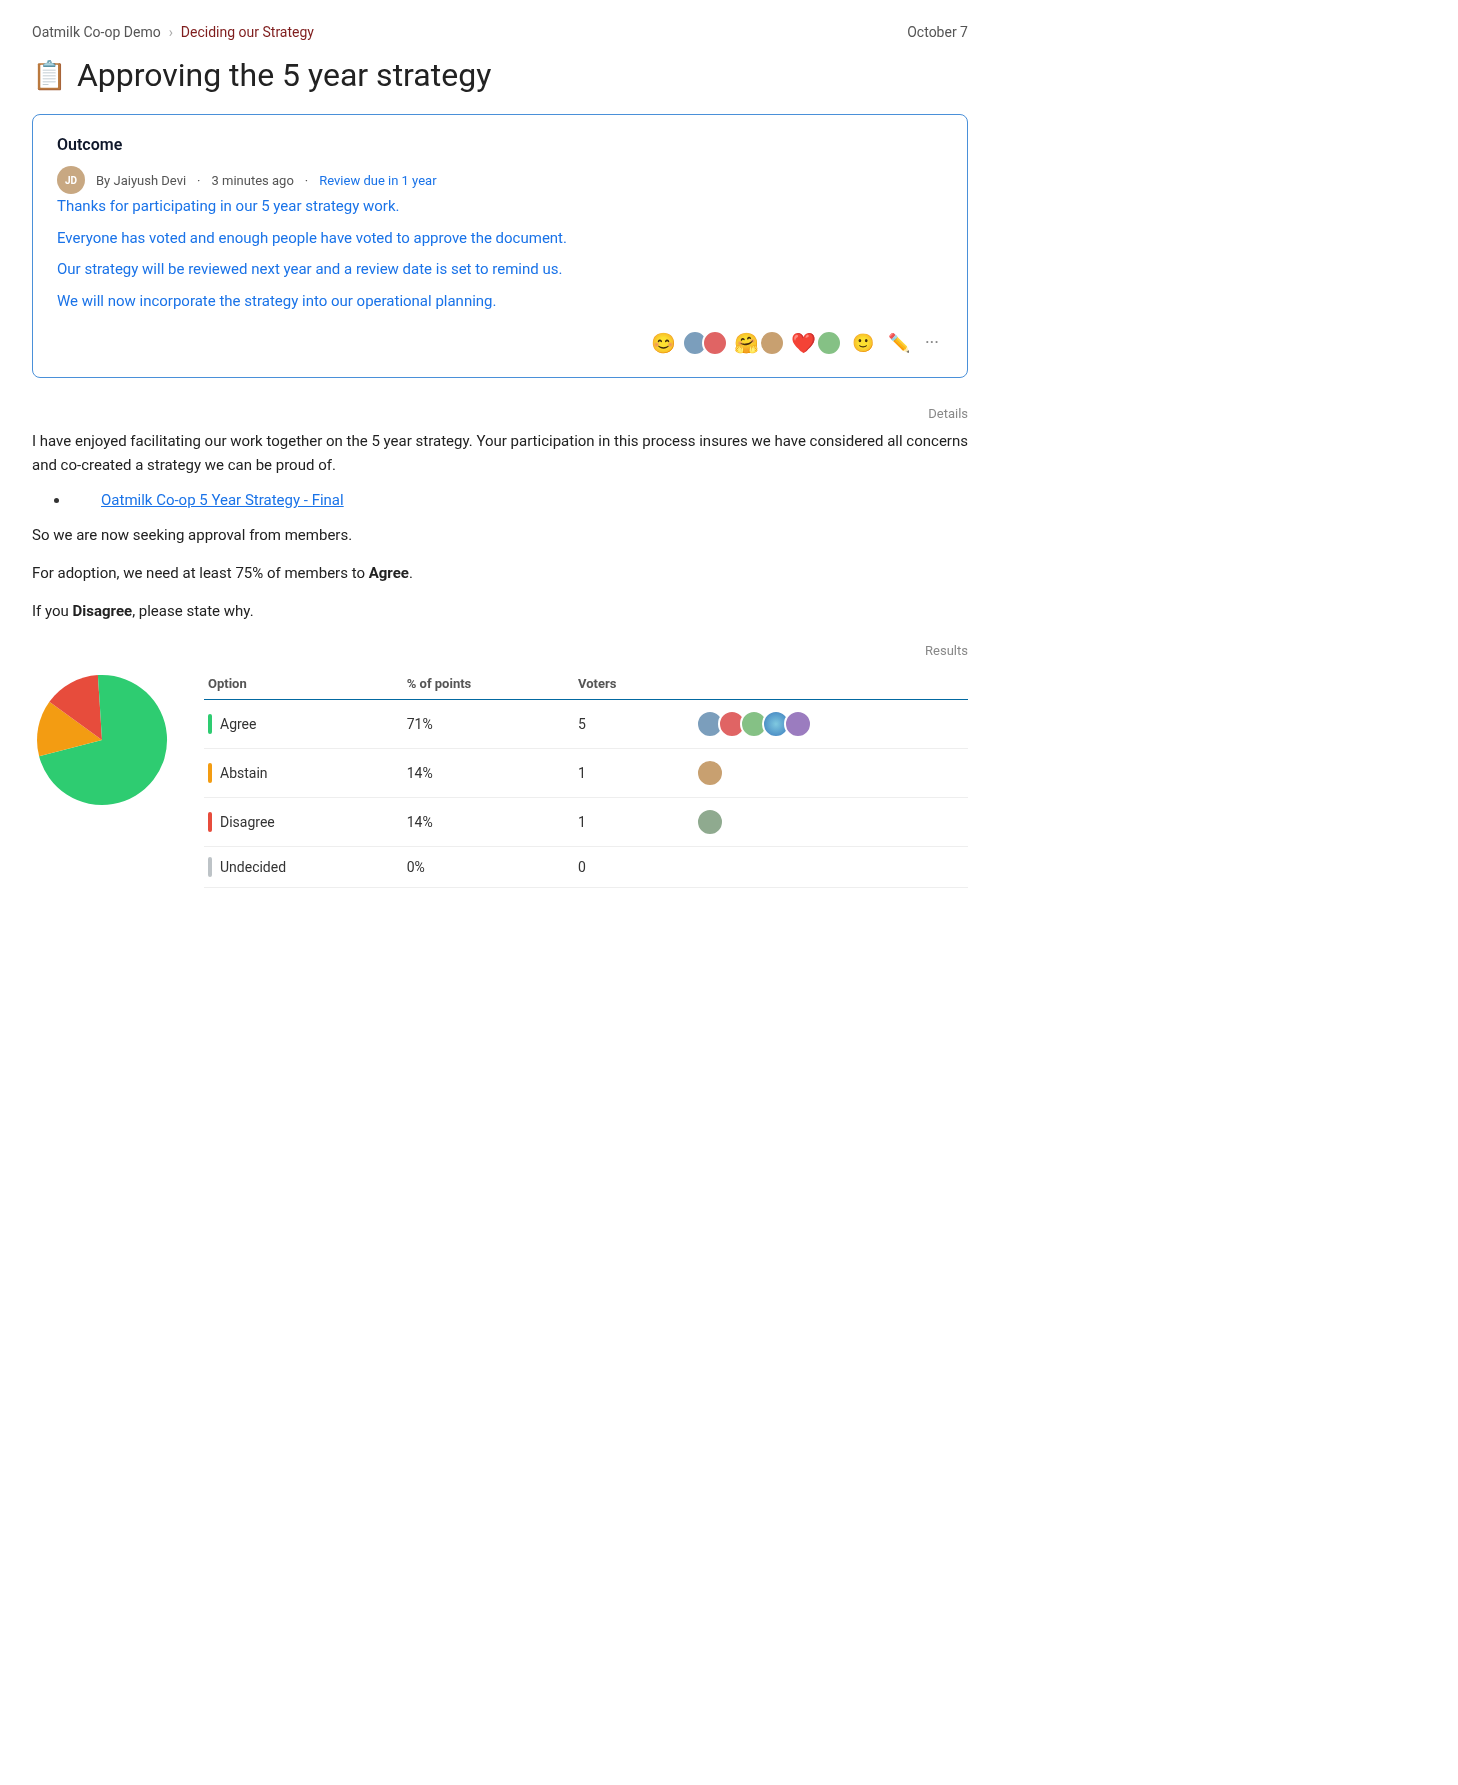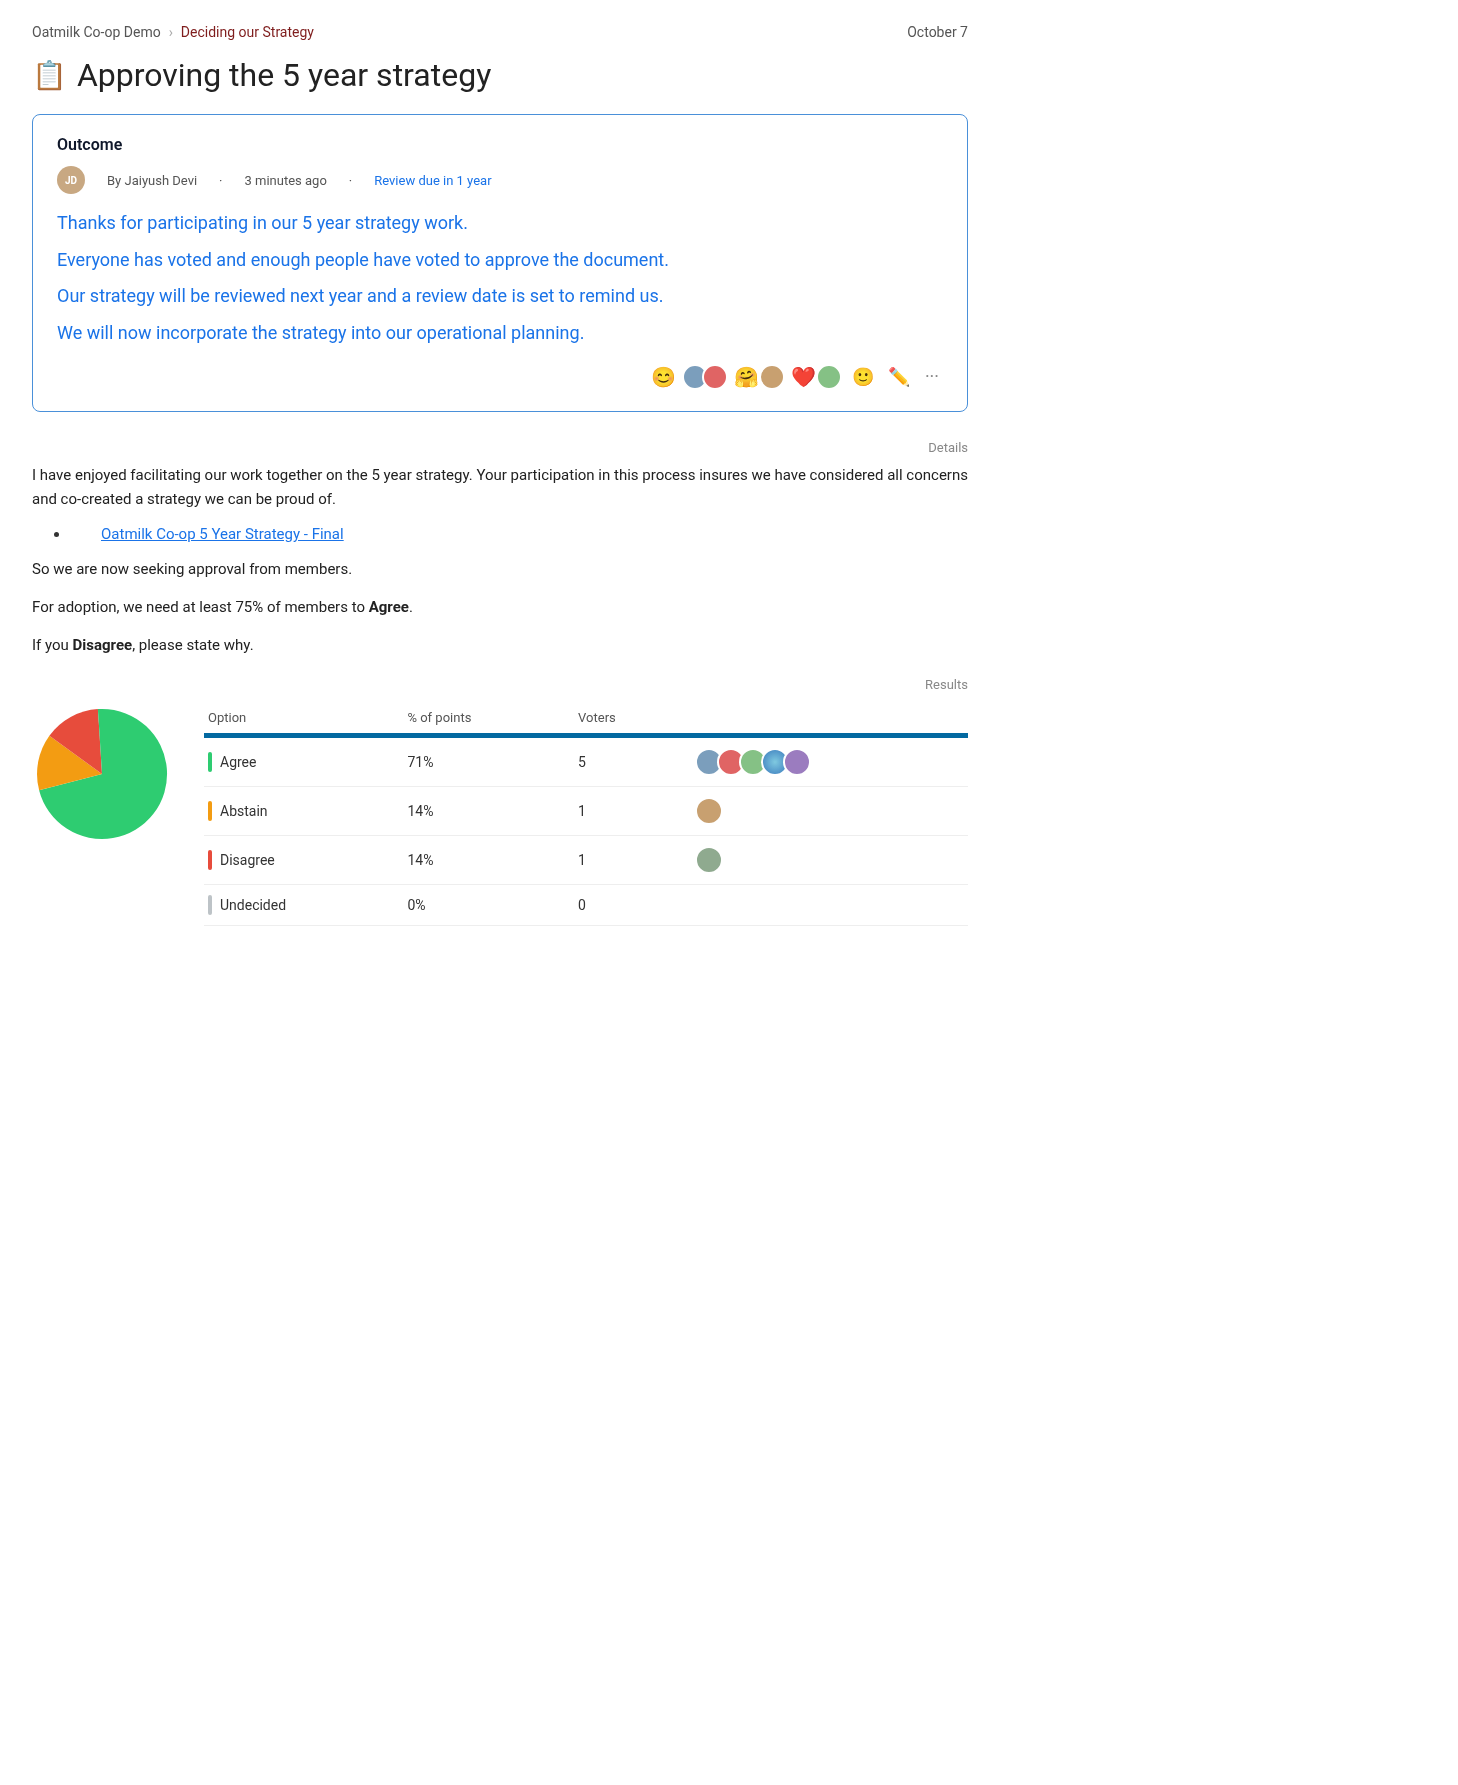--- a/index.html
+++ b/index.html
@@ -56,22 +56,22 @@
     }
     .outcome-title {
       color: #0f172a;
       font-size: 16px;
       font-weight: 600;
       margin-bottom: 12px;
     }
     .outcome-meta {
       display: flex;
       align-items: center;
-      gap: 22px;
-      margin-bottom: 14px;
+      gap: 11px;
+      margin-bottom: 0;
       font-size: 13px;
       color: #555;
     }
     .avatar-small {
       width: 28px;
       height: 28px;
       border-radius: 50%;
       background: #c8a882;
       display: inline-flex;
       align-items: center;
@@ -81,21 +81,21 @@
       font-weight: bold;
       flex-shrink: 0;
     }
     .review-link {
       color: #1a73e8;
       text-decoration: none;
     }
     .outcome-text {
       color: #1a73e8;
       line-height: 1.7;
-      font-size: 18px;
+      font-size: 15px;
     }
     .outcome-text p { margin-bottom: 6px; }
     .reactions-row {
       display: flex;
       align-items: center;
       justify-content: flex-end;
       gap: 6px;
       margin-top: 14px;
     }
     .reaction-group {
@@ -172,25 +172,25 @@
       width: 140px;
       height: 140px;
     }
     .results-table {
       flex: 1;
       border-collapse: collapse;
       font-size: 14px;
     }
     .results-table th {
       text-align: left;
-      font-weight: 400;
+      font-weight: 700;
       color: #555;
       font-size: 13px;
       padding: 6px 16px 8px 4px;
-      border-bottom: 5px solid #0369a1;
+      border-bottom: 1px solid #0369a1;
     }
     .results-table td {
       padding: 10px 16px 10px 4px;
       border-bottom: 1px solid #eee;
       vertical-align: middle;
     }
     .option-bar {
       display: flex;
       align-items: center;
       gap: 8px;

